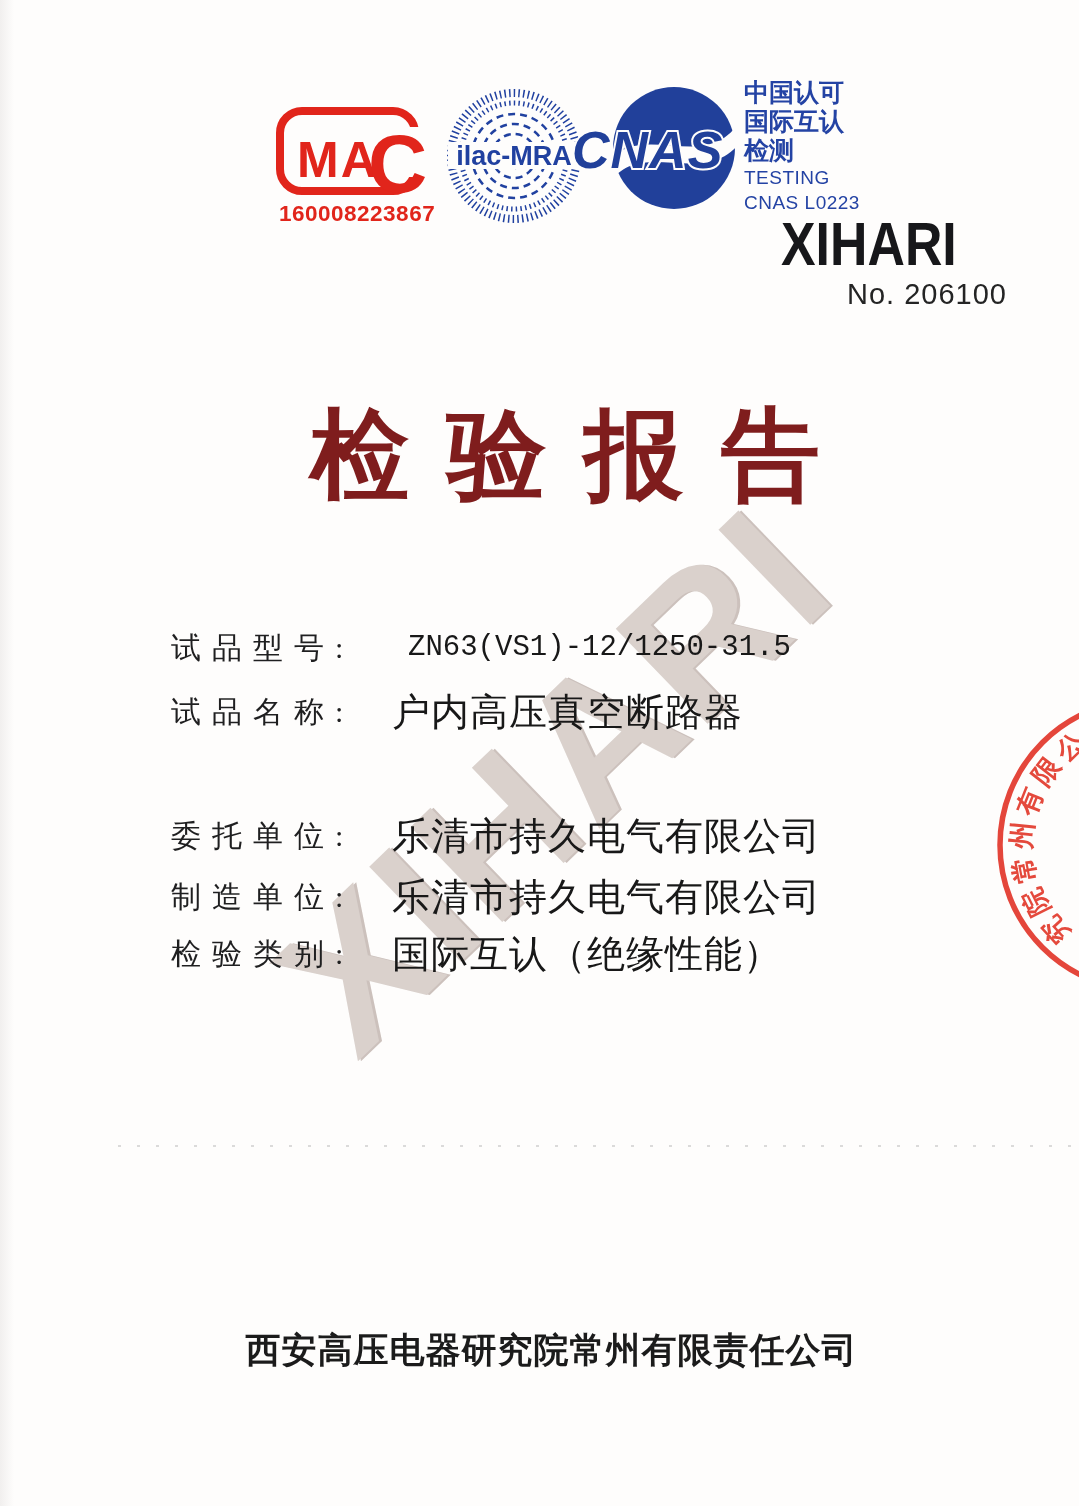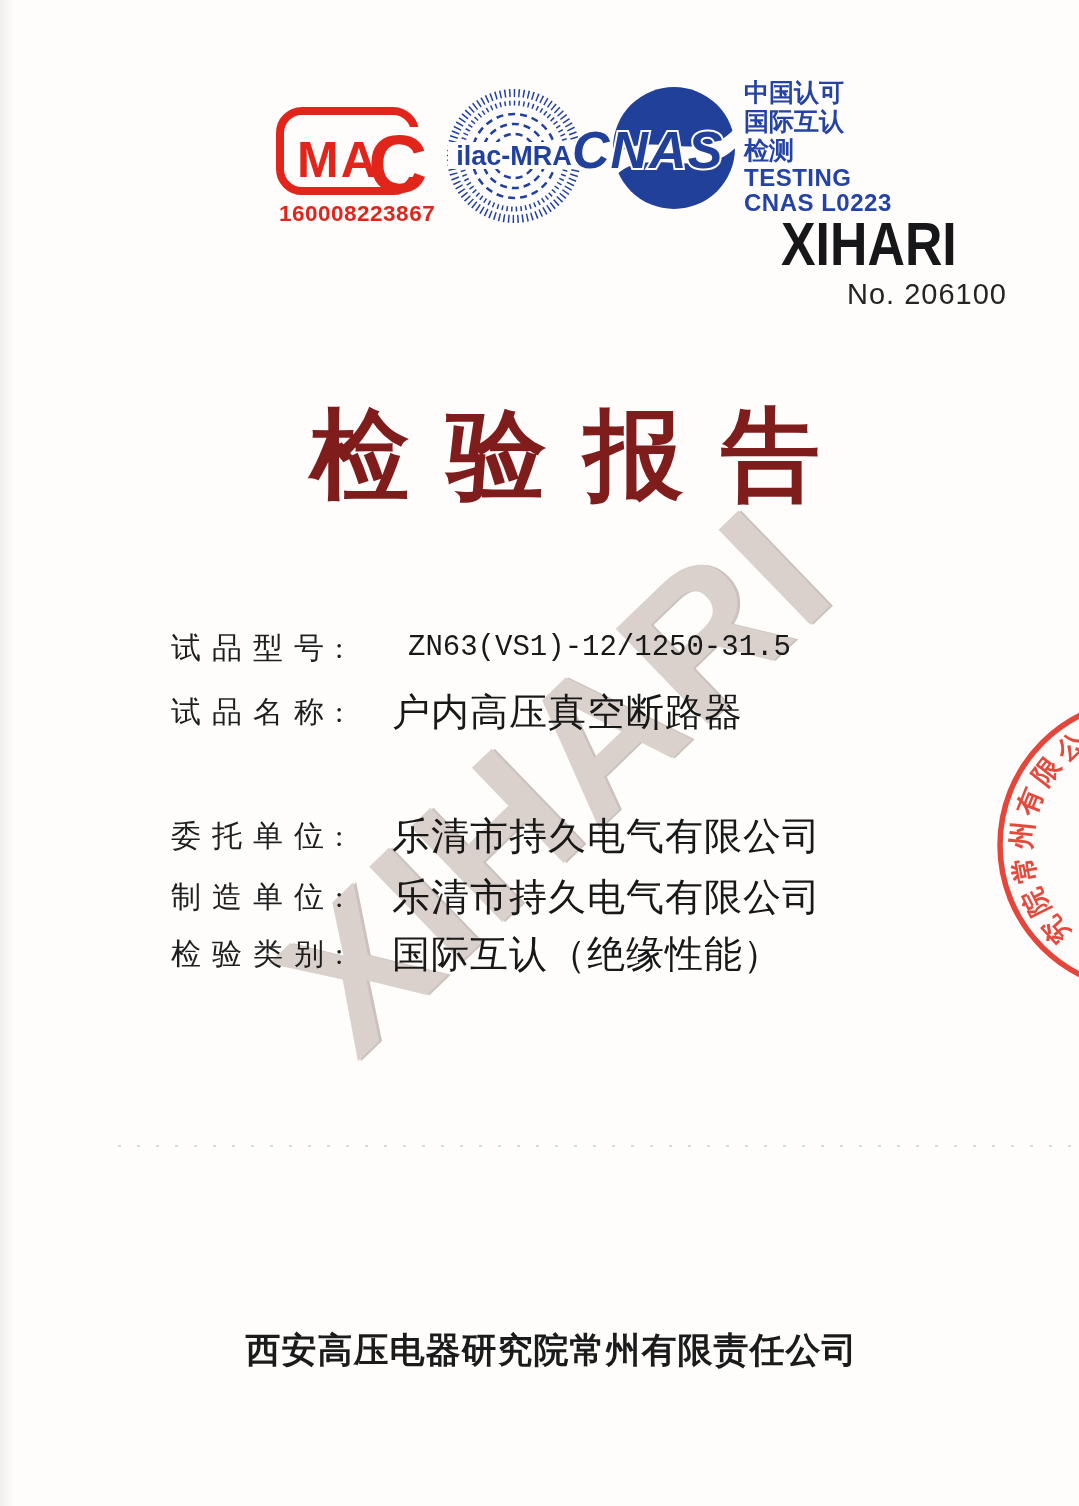--- a/index.html
+++ b/index.html
@@ -34,21 +34,21 @@
   .cma-svg{left:275px;top:103px;}
   .ilac-svg{left:446px;top:86px;}
   .cnas-svg{left:572px;top:82px;}
   .svg-txt{font-family:"Liberation Sans", sans-serif;}
   
   .accred{
     position:absolute;left:744px;top:78px;
     color:#2443a4;line-height:29px;
   }
   .accred .zh{font-size:25px;font-weight:700;}
-  .accred .en{font-size:24px;font-weight:700;line-height:25px;letter-spacing:.5px;}
+  .accred .en{font-size:19px;font-weight:400;line-height:25px;letter-spacing:.5px;}
   
   .xihari-logo{
     position:absolute;left:781px;top:209px;
     font-size:61px;font-weight:900;color:#17171a;
     letter-spacing:0px;
     transform:scaleX(.85);transform-origin:left top;
     white-space:nowrap;
   }
   .report-no{
     position:absolute;right:72px;top:278px;

